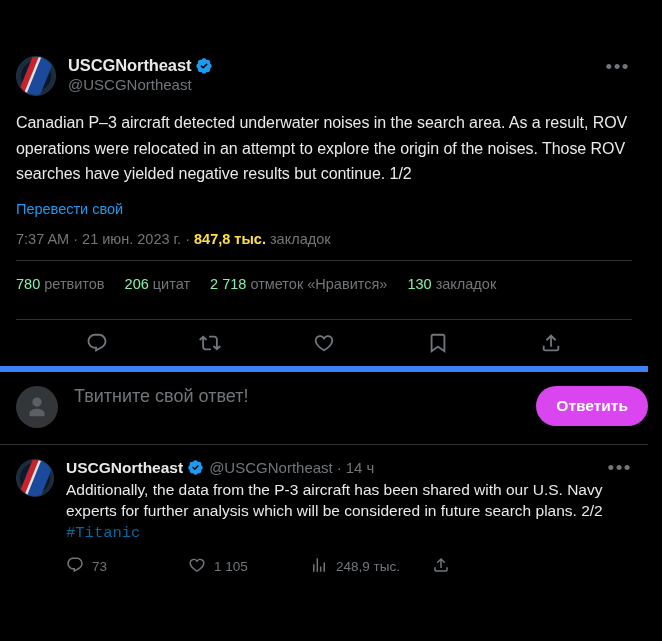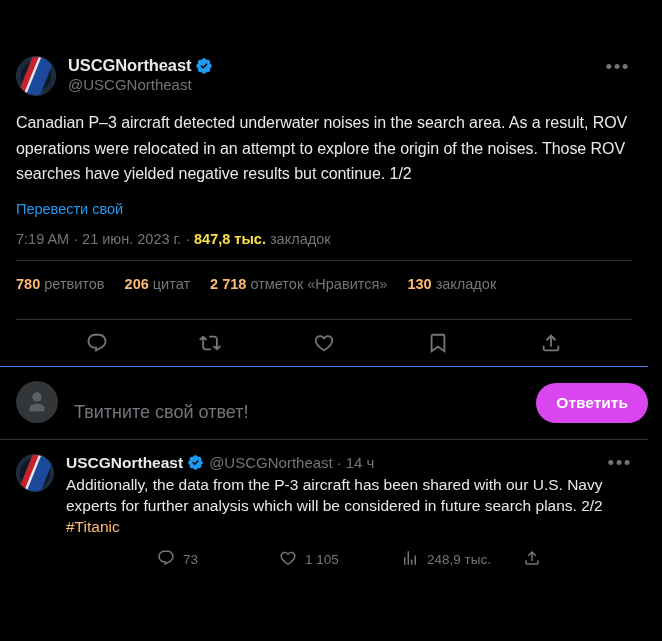--- a/index.html
+++ b/index.html
@@ -131,22 +131,22 @@
   .stats-row {
     display: flex;
     align-items: center;
     gap: 20px;
     padding: 15px 0 14px 0;
     font-size: 14.5px;
     color: #71767b;
     flex-wrap: wrap;
   }
   .stats-row b {
-    color: #fdba74;
-    font-weight: bold;
+    color: #86efac;
+    font-weight: normal;
   }
   .stat { white-space: nowrap; }
 
   .action-row {
     display: flex;
     justify-content: space-around;
     align-items: center;
     padding: 10px 24px 10px 24px;
   }
   .action-btn {
@@ -155,23 +155,23 @@
     display: flex;
     align-items: center;
     justify-content: center;
     cursor: pointer;
   }
   .action-btn svg { display: block; }
 
   
   .composer {
     display: flex;
-    align-items: flex-end;
+    align-items: flex-start;
     padding: 14px 0 16px 16px;
-    border-top: 1px solid #3b82f6;
+    border-top: 6px solid #3b82f6;
     border-bottom: 1px solid #2f3336;
   }
   .composer .av {
     width: 42px; height: 42px;
     border-radius: 50%;
     background: #333639;
     flex: 0 0 42px;
     position: relative;
   }
   .composer .av svg { position: absolute; left: 7px; top: 6px; }
@@ -217,28 +217,27 @@
   .reply-handle, .reply-dot, .reply-time {
     color: #71767b;
     font-size: 15px;
   }
   .reply-text {
     margin-top: 2px;
     font-size: 15.5px;
     line-height: 21px;
     color: #e7e9ea;
   }
-  .hashtag { color: #fdba74; }
+  .hashtag { color: #0369a1; font-family: Liberation Mono, monospace; }
   .reply-actions {
     display: flex;
     align-items: center;
     margin-top: 12px;
     color: #71767b;
     font-size: 13.5px;
-    justify-content: center;
   }
   .ra-item {
     display: flex;
     align-items: center;
     gap: 8px;
     width: 122px;
     cursor: pointer;
   }
   .ra-item.share { width: auto; }
   .ra-count { font-size: 13.5px; color: #71767b; }
@@ -284,21 +283,21 @@
       </div>
 
       <div class="more-dots">•••</div>
     </div>
 
     <div class="tweet-text">Canadian P–3 aircraft detected underwater noises in the search area. As a result, ROV operations were relocated in an attempt to explore the origin of the noises. Those ROV searches have yielded negative results but continue.  1/2</div>
 
     <div class="translate-link">Перевести свой</div>
 
     <div class="timestamp">
-      <span>7:19 AM · 21 июн. 2023 г. · </span><b>847,8 тыс.</b><span> закладок</span>
+      <span>7:37 AM · 21 июн. 2023 г. · </span><b>847,8 тыс.</b><span> закладок</span>
     </div>
 
     <div class="hr"></div>
 
     <div class="stats-row">
       <span class="stat">
         <b>780</b>
         <span>ретвитов</span>
       </span>
       <span class="stat">

